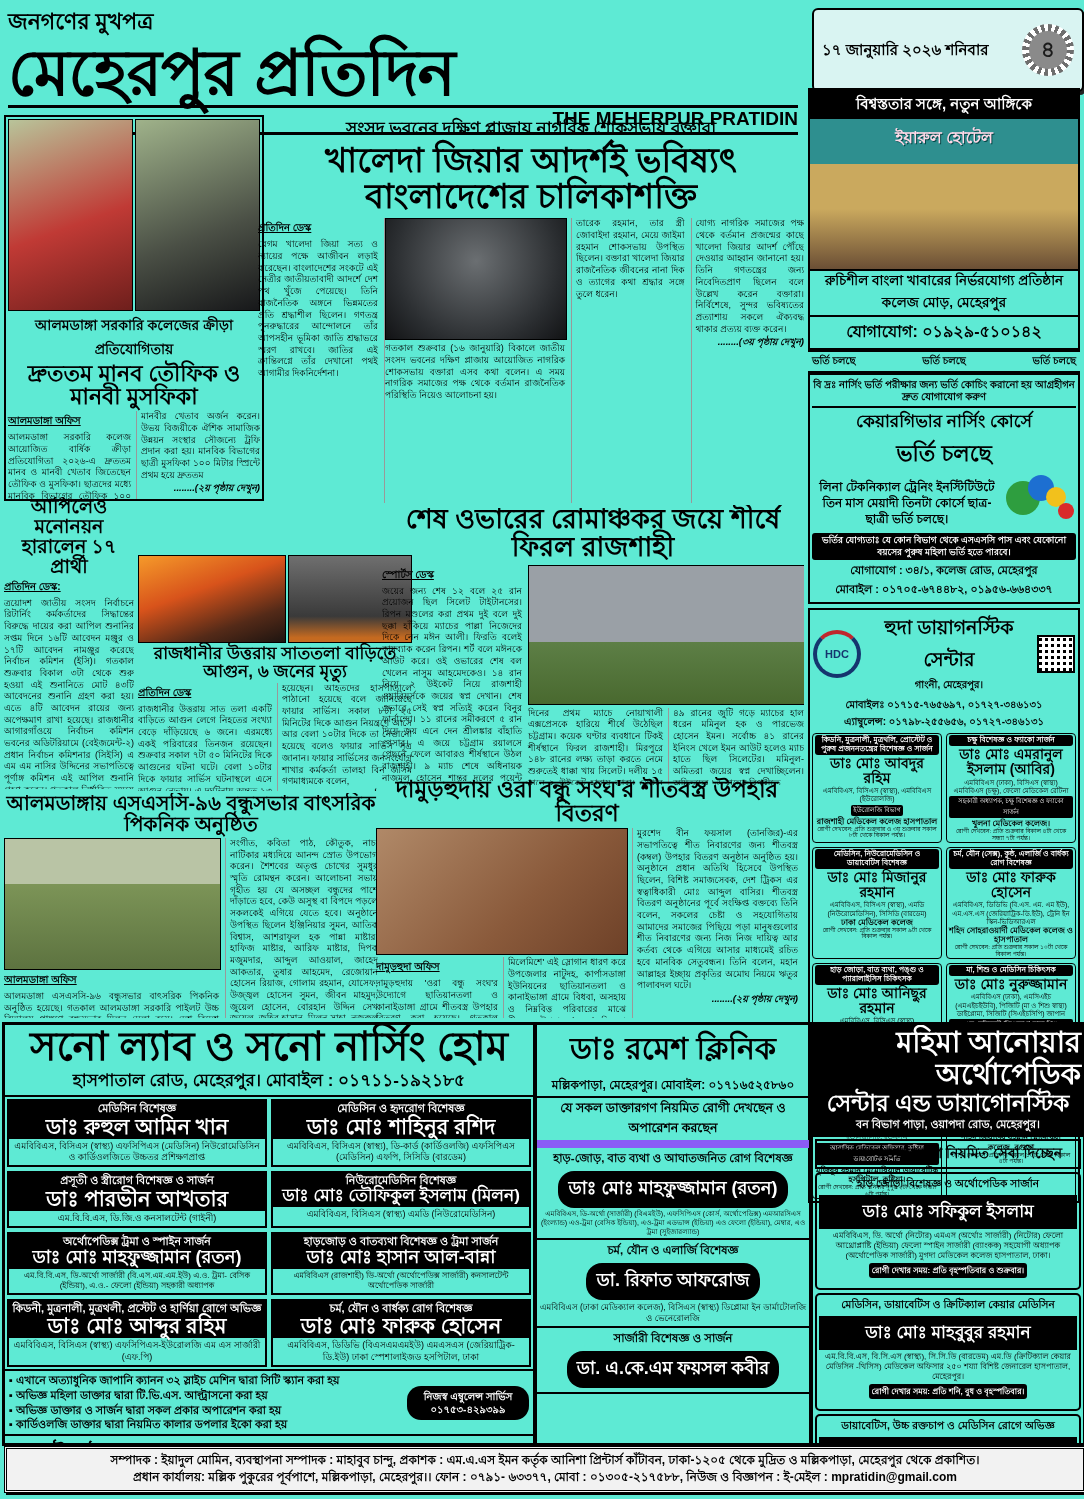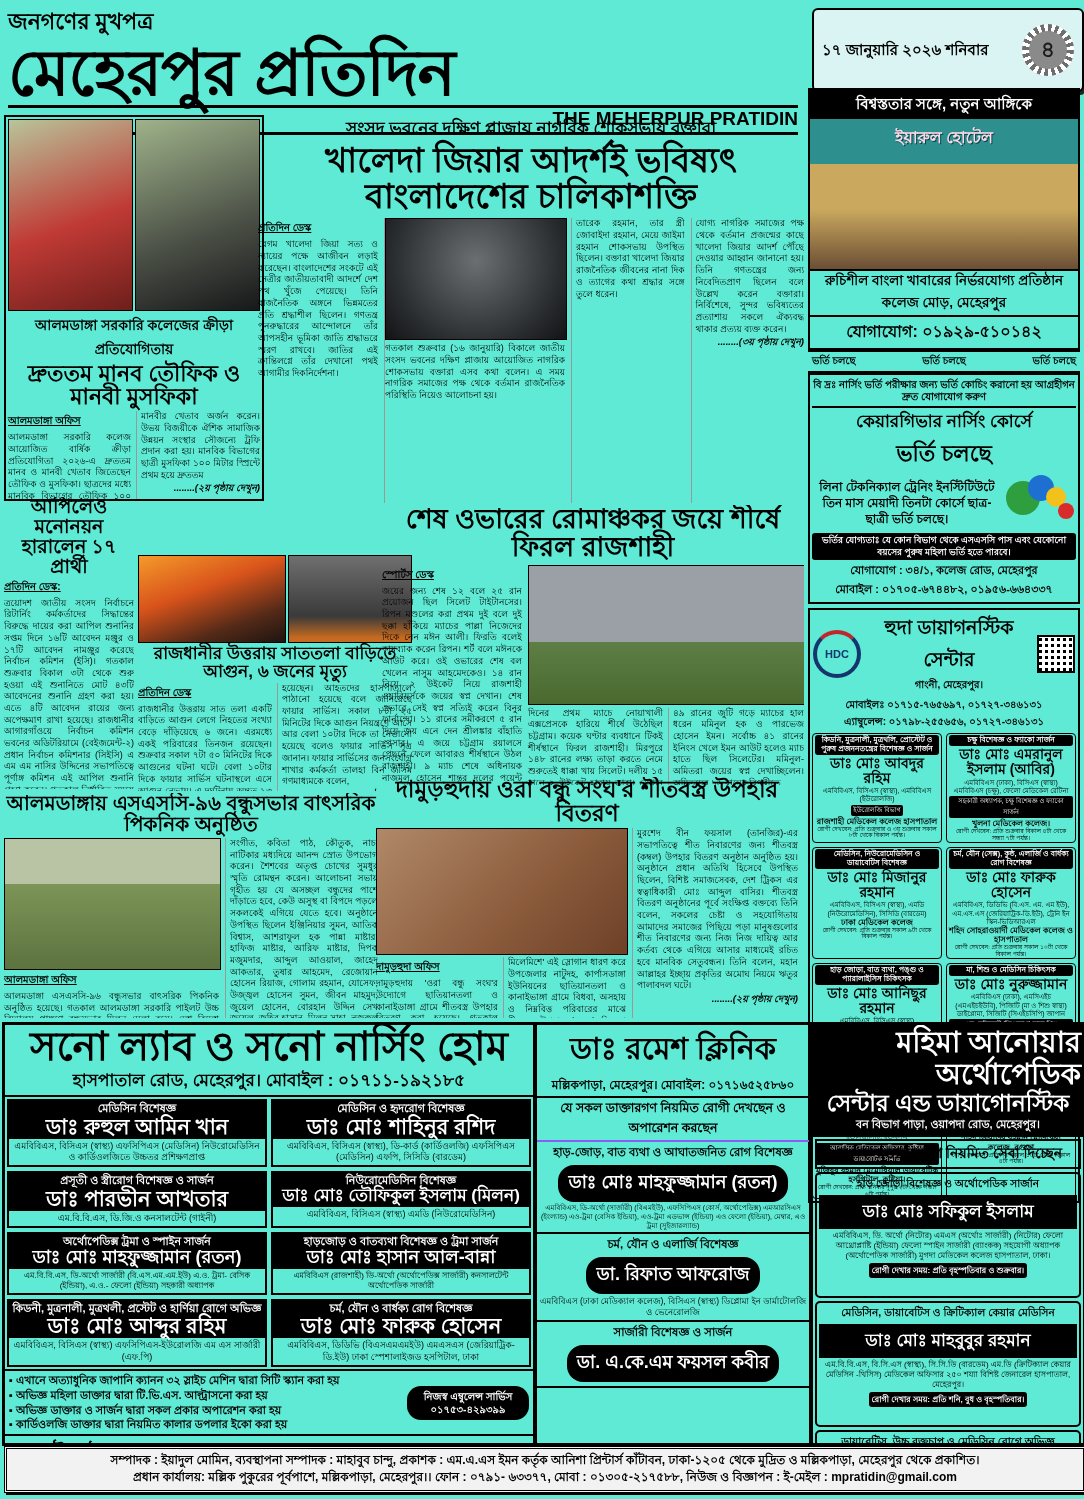--- a/index.html
+++ b/index.html
@@ -75,21 +75,21 @@
   .rc-cell{border-bottom:2px solid #000;padding:2px;text-align:center;overflow:hidden;}
   .rc-spec{font-size:11.5px;font-weight:bold;}
   .rc-name{background:#000;color:#fff;border-radius:16px;font-size:18px;font-weight:900;
            padding:3px 10px;display:inline-block;margin:2px 0;}
   .rc-quals{font-size:8.5px;line-height:1.25;}
   .mo-cell{border:2px solid #000;border-radius:5px;margin:3px 2px;padding:2px;text-align:center;overflow:hidden;}
   .mo-spec{font-size:10.5px;font-weight:bold;}
   .mo-name{background:#000;color:#fff;font-size:17px;font-weight:900;padding:3px 4px;margin:2px 0;}
   .mo-quals{font-size:8px;line-height:1.25;}
   .mo-hours{background:#000;color:#fff;font-size:8px;font-weight:bold;border-radius:3px;
-            padding:1px 3px;margin:2px auto 16px;width:fit-content;}
+            padding:1px 3px;margin:2px auto 8px;width:fit-content;}
 
   .footer{border:3px double #000;background:#f2f2f2;padding:3px 8px;box-shadow:2px 2px 0 #000;}
   .footer div{font-size:12px;font-weight:bold;text-align:center;line-height:1.45;}
 </style>
 </head>
 <body>
 
 <div class="page">
 
   <div class="abs" style="left:8px;top:4px;width:790px;">
@@ -415,21 +415,21 @@
         <div class="bullet-line">▪ <span>কার্ডিওলজি ডাক্তার দ্বারা নিয়মিত কালার ডপলার ইকো করা হয়</span></div>
       </div>
       <div class="amb-badge" style="flex:0 0 110px;">নিজস্ব এম্বুলেন্স সার্ভিস ০১৭৫৩-৪২৯৩৯৯</div>
     </div>
     <div class="ctr" style="font-size:23px;font-weight:900;border-top:2px solid #000;">হটলাইন : ০১৭৩০-৪৮৪০৯৭, ০১৭৩০-৪৮৪০৯৮, ০১৭৩০-৪৮৪০৯৯</div>
   </div>
 
   <div class="abs ovh" style="left:534px;top:1022px;width:272px;height:418px;border:3px solid #000;">
     <div class="ctr" style="font-size:30px;font-weight:900;">ডাঃ রমেশ ক্লিনিক</div>
     <div class="ctr bold" style="font-size:12px;border-bottom:2px solid #000;">মল্লিকপাড়া, মেহেরপুর। মোবাইল: ০১৭১৬৫২৫৮৬০</div>
-    <div class="ctr bold" style="font-size:12.5px;border-bottom:2px solid #8b5cf6;padding:1px;">যে সকল ডাক্তারগণ নিয়মিত রোগী দেখছেন ও অপারেশন করছেন</div>
+    <div class="ctr bold" style="font-size:12.5px;border-bottom:8px solid #8b5cf6;padding:1px;">যে সকল ডাক্তারগণ নিয়মিত রোগী দেখছেন ও অপারেশন করছেন</div>
     <div class="rc-cell">
       <div class="rc-spec">হাড়-জোড়, বাত ব্যথা ও আঘাতজনিত রোগ বিশেষজ্ঞ</div>
       <div class="rc-name">ডাঃ মোঃ মাহফুজ্জামান (রতন)</div>
       <div class="rc-quals" style="font-size:7px;">এমবিবিএস, ডি-অর্থো (সার্জারী) (বিএমইউ), এফসিপিএস (কোর্স, অর্থোপেডিক্স) এমআরসিএস (ইংল্যান্ড) এও-ট্রমা (বেসিক ইন্ডিয়া), এও-ট্রমা এডভান্স (ইন্ডিয়া) এও ফেলো (ইন্ডিয়া), মেম্বার, এও ট্রমা (সুইজারল্যান্ড)</div>
     </div>
     <div class="rc-cell">
       <div class="rc-spec">চর্ম, যৌন ও এলার্জি বিশেষজ্ঞ</div>
       <div class="rc-name">ডা. রিফাত আফরোজ</div>
       <div class="rc-quals">এমবিবিএস (ঢাকা মেডিক্যাল কলেজ), বিসিএস (স্বাস্থ্য) ডিপ্লোমা ইন ডার্মাটোলজি ও ভেনেরোলজি</div>
     </div>

